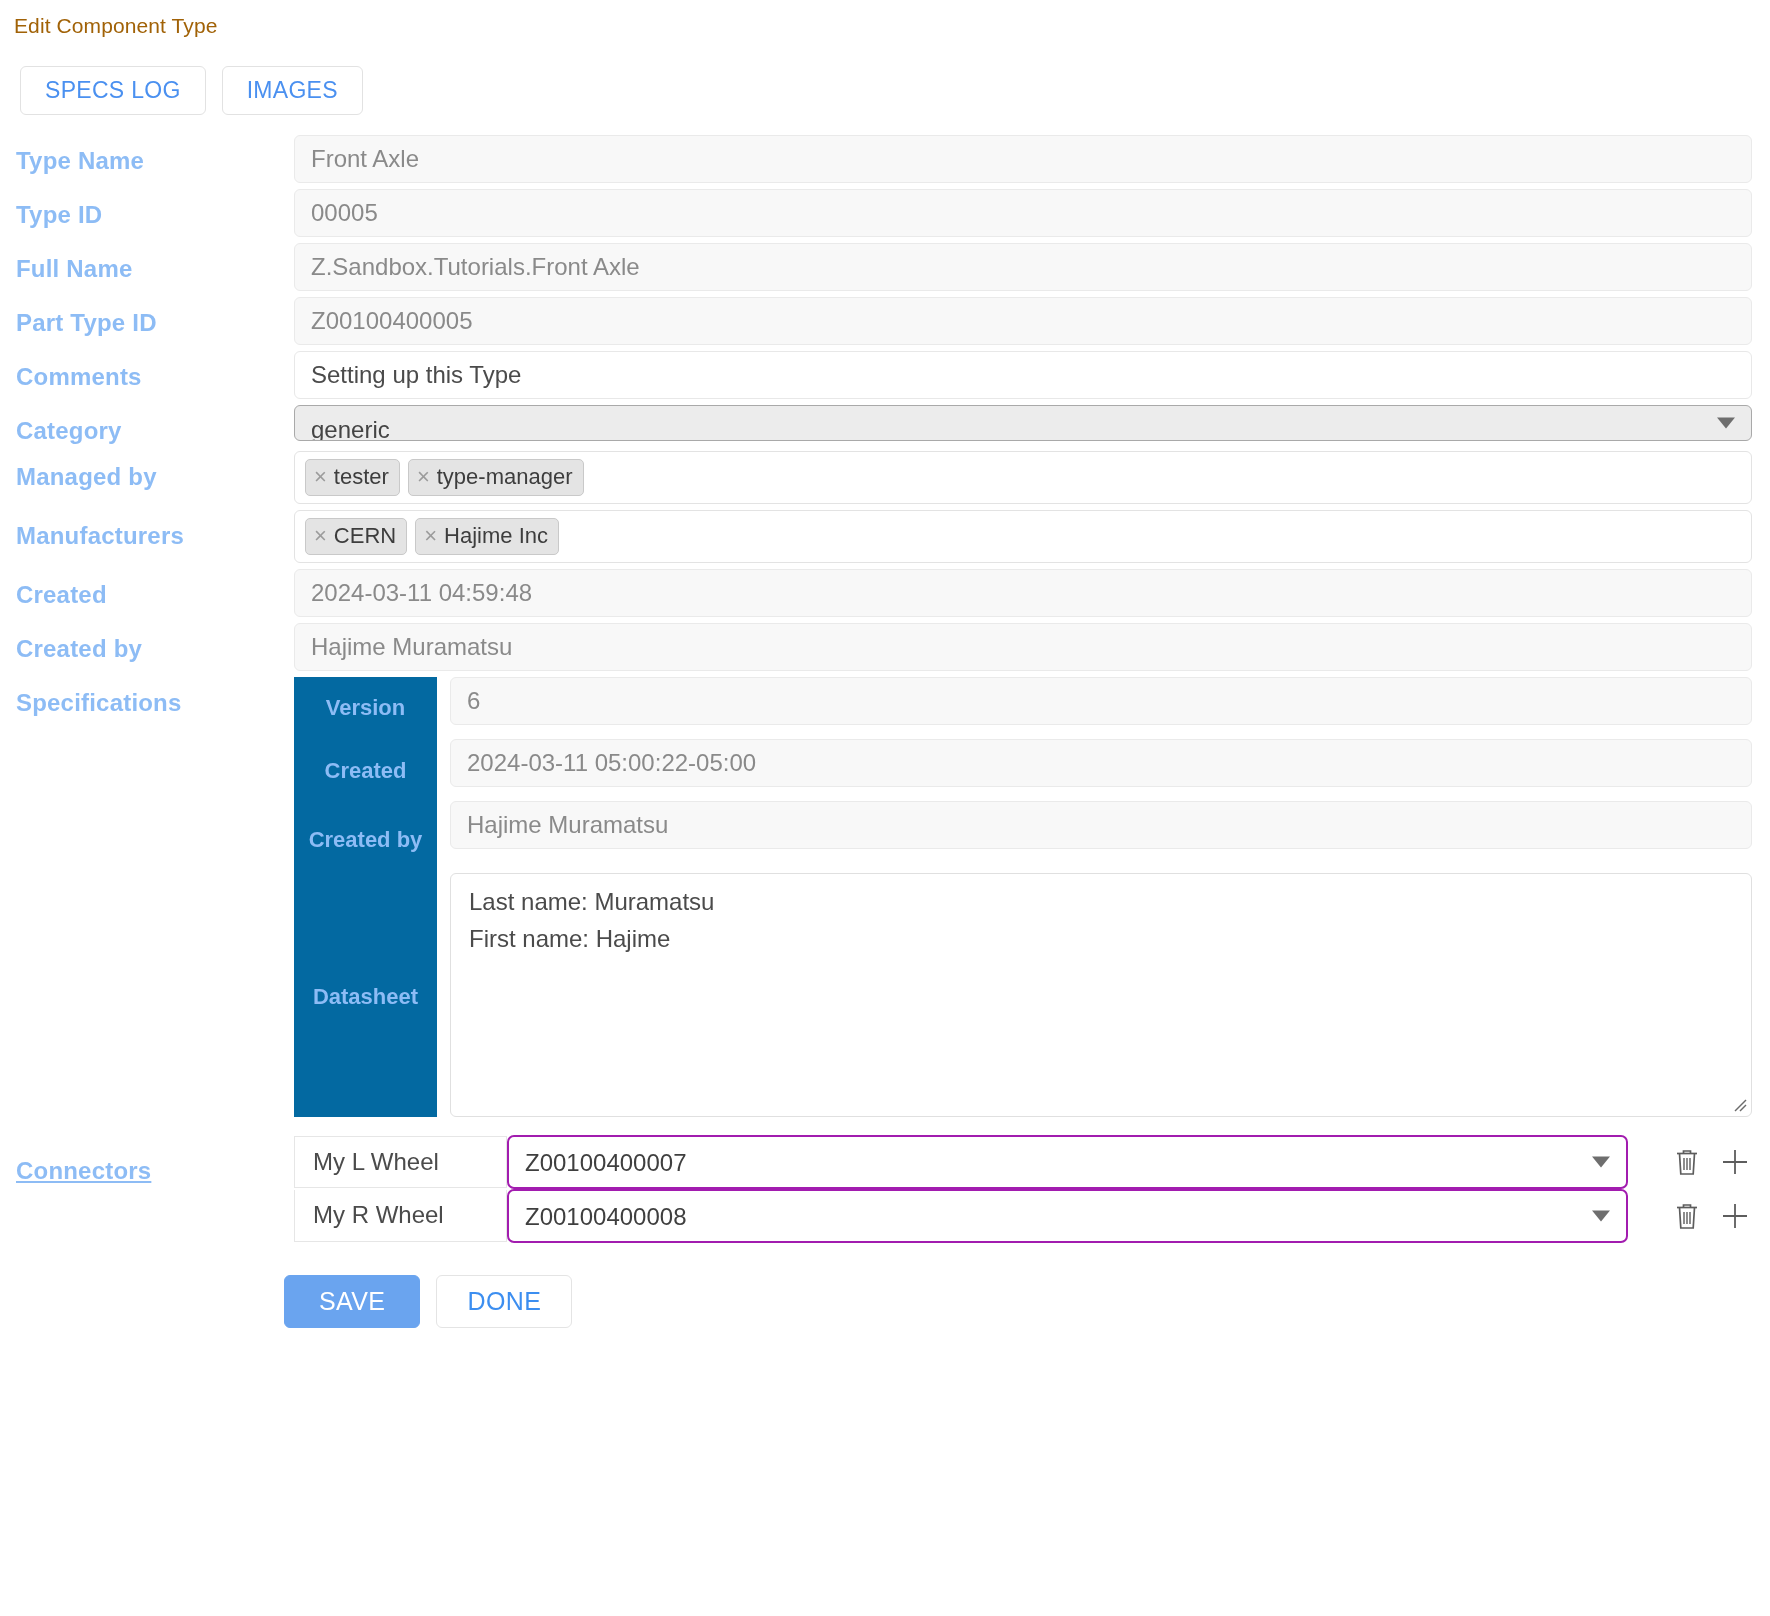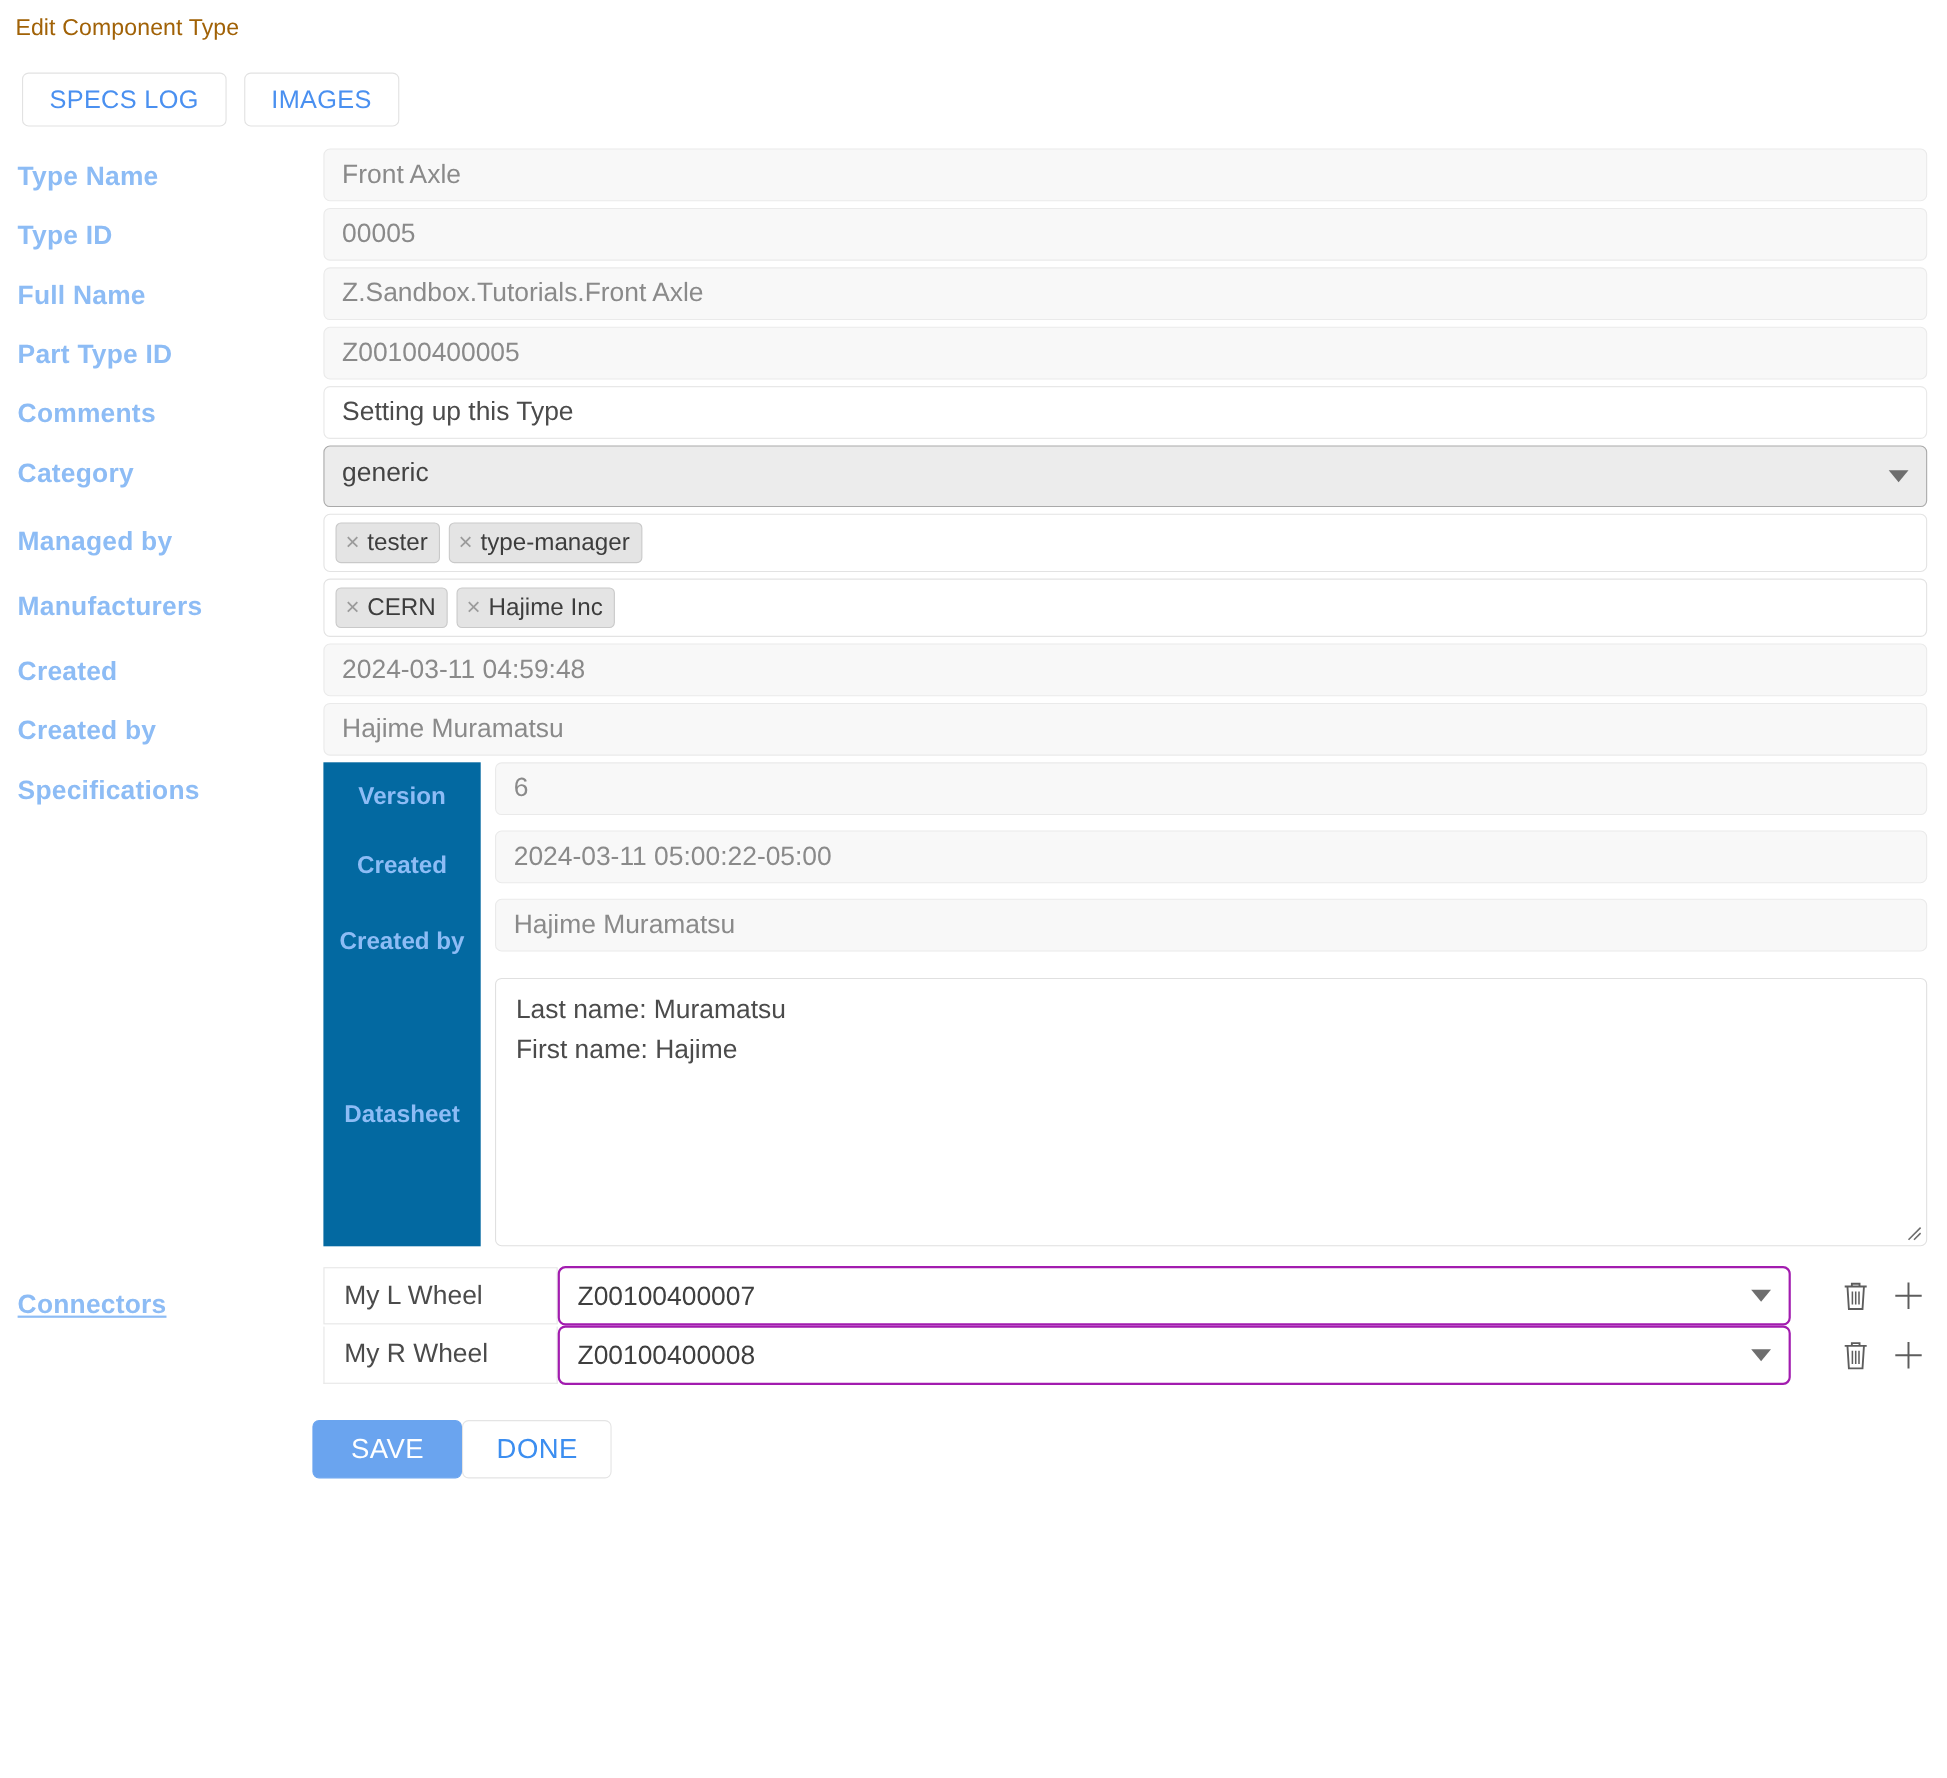--- a/index.html
+++ b/index.html
@@ -88,21 +88,21 @@
   }
   .inp.editable {
     background: #ffffff;
     color: #4b4b4b;
     border-color: #e8e8e8;
   }
 
   
   .select-box {
     width: 100%;
-    height: 56px;
+    height: 36px;
     border: 1px solid #a9a9a9;
     border-radius: 6px;
     background: #ececec;
     color: #444444;
     font-size: 24px;
     padding: 0 16px;
     line-height: 48px;
     position: relative;
     cursor: pointer;
     white-space: nowrap;
@@ -271,20 +271,21 @@
     width: 34px; height: 38px;
     display: inline-flex;
     align-items: center;
     justify-content: center;
     cursor: pointer;
   }
 
   
   .footer {
     display: flex;
+    gap: 16px;
     margin-top: 32px;
     padding-left: 274px;
   }
   .btn-save {
     background: #6aa4ef;
     border: 1px solid #6aa4ef;
     color: #ffffff;
     font-size: 25px;
     letter-spacing: 0.4px;
     border-radius: 6px;

